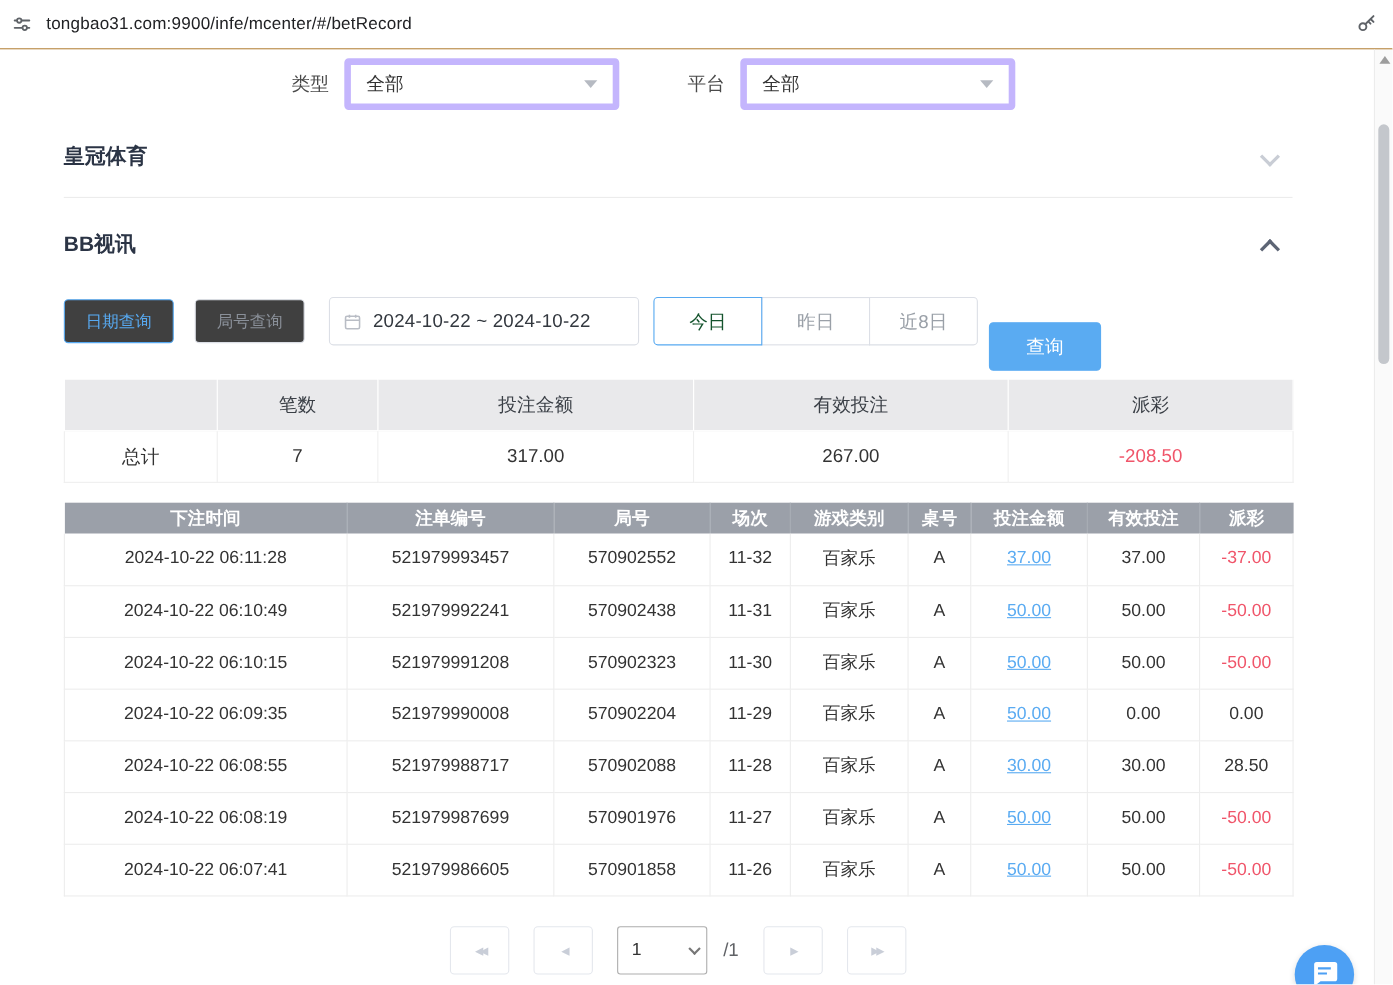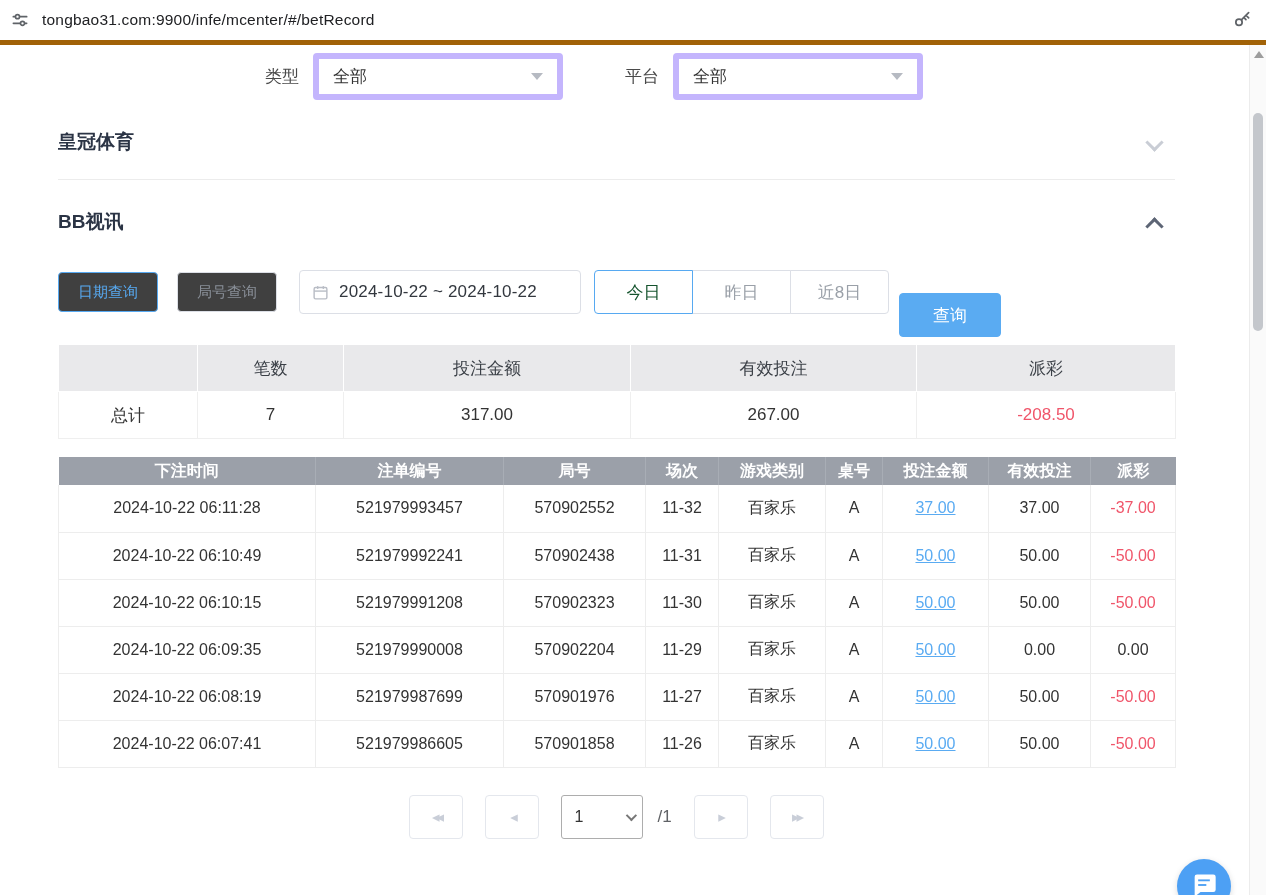--- a/index.html
+++ b/index.html
@@ -5,21 +5,21 @@
   * { box-sizing: border-box; margin: 0; padding: 0; }
   html,body { width:1266px; height:895px; }
   body {
     font-family: "Liberation Sans", sans-serif;
     background:#fff; position:relative; overflow:hidden; color:#333;
   }
 
   
   .browser-bar{
     height:45px; width:1266px; display:flex; align-items:center;
-    padding:0 12px 0 8px; background:#fff; border-bottom:5px solid #a16207;justify-content:flex-end;
+    padding:0 12px 0 8px; background:#fff; border-bottom:1px solid #a16207;justify-content:flex-end;
   }
   .bar-icon{ width:24px; height:24px; display:flex; align-items:center; justify-content:center; color:#5f6368; flex:0 0 auto;}
   .url-text{ font-size:15.5px; color:#202124; margin-left:10px; flex:1 1 auto; letter-spacing:.2px;}
 
   
   .scrollbar{ position:absolute; top:45px; right:0; bottom:0; width:17px; background:#fafafa; border-left:1px solid #ececec;}
   .scroll-up{ position:absolute; top:6px; left:4px; width:0; height:0;
     border-left:5px solid transparent; border-right:5px solid transparent; border-bottom:7px solid #9d9d9d;}
   .scroll-thumb{ position:absolute; top:68px; left:3px; width:10px; height:218px; background:#c4c7cc; border-radius:6px;}
 
@@ -275,20 +275,31 @@
         <td>521979990008</td>
         <td>570902204</td>
         <td>11-29</td>
         <td>百家乐</td>
         <td>A</td>
         <td><a>50.00</a></td>
         <td>0.00</td>
         <td>0.00</td>
       </tr>
 
+      <tr>
+        <td>2024-10-22 06:08:55</td>
+        <td>521979988717</td>
+        <td>570902088</td>
+        <td>11-28</td>
+        <td>百家乐</td>
+        <td>A</td>
+        <td><a>30.00</a></td>
+        <td>30.00</td>
+        <td>28.50</td>
+      </tr>
 
       <tr>
         <td>2024-10-22 06:08:19</td>
         <td>521979987699</td>
         <td>570901976</td>
         <td>11-27</td>
         <td>百家乐</td>
         <td>A</td>
         <td><a>50.00</a></td>
         <td>50.00</td>

